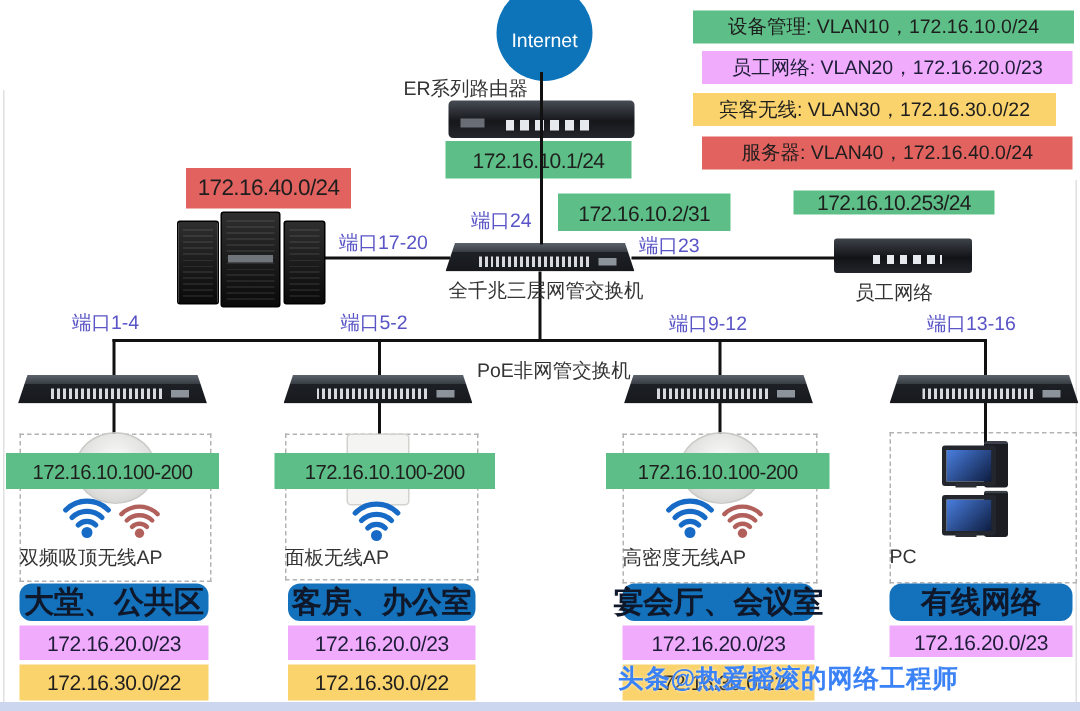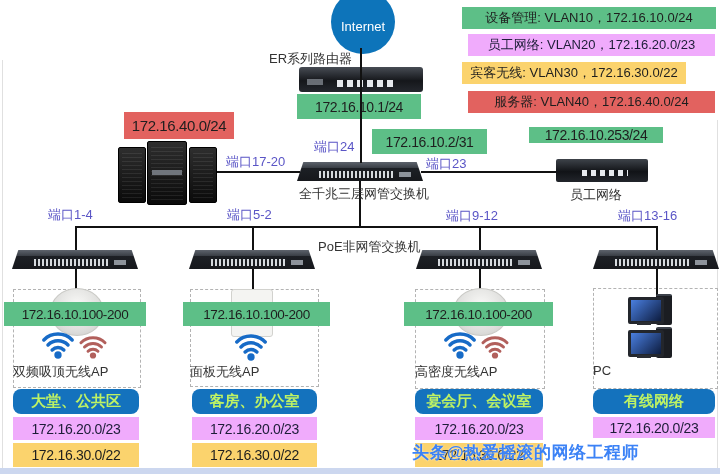--- a/index.html
+++ b/index.html
@@ -14,21 +14,21 @@
          color:#1e1e1e;z-index:2;white-space:nowrap;}
   .green{background:#5dbf87;}
   .purple{background:#f0abfc;color:#1d1d38;}
   .yellow{background:#fbd36d;}
   .red{background:#e2625f;}
   .legend-row{height:22px;font-size:13px;}
   .ip{height:25px;font-size:14px;letter-spacing:-0.4px;}
   .dhcp{height:24px;font-size:13.5px;letter-spacing:-0.4px;}
   .subnet{height:23px;font-size:14px;letter-spacing:-0.3px;}
   .area-btn{position:absolute;height:25px;display:flex;align-items:center;justify-content:center;
-            background:#1472bd;color:#bef264;font-weight:bold;font-size:15px;border-radius:8px;
+            background:#1472bd;color:#0f172a;font-weight:bold;font-size:20px;border-radius:8px;
             z-index:2;white-space:nowrap;}
   
   .portlbl{position:absolute;color:#5a55c6;font-size:13px;z-index:2;white-space:nowrap;}
   .cnlbl{position:absolute;color:#333;font-size:13px;z-index:2;white-space:nowrap;}
   .center{}
   
   .internet{position:absolute;left:331px;top:-10px;width:64px;height:64px;border-radius:50%;
             background:#0d74ba;z-index:2;display:flex;align-items:center;justify-content:center;}
   .internet span{color:#fff;font-size:13px;margin-top:8px;}
   
@@ -93,21 +93,21 @@
   <div class="vline" style="left:252px;top:226px;height:24px"></div>
   <div class="vline" style="left:479px;top:226px;height:24px"></div>
   <div class="vline" style="left:656px;top:226px;height:24px"></div>
   <div class="vline" style="left:75px;top:268px;height:40px"></div>
   <div class="vline" style="left:252px;top:268px;height:40px"></div>
   <div class="vline" style="left:479px;top:268px;height:40px"></div>
   <div class="vline" style="left:656px;top:268px;height:34px"></div>
 
   <div class="badge green legend-row" style="left:462px;top:7px;width:254px">设备管理: VLAN10，172.16.10.0/24</div>
   <div class="badge purple legend-row" style="left:468px;top:34px;width:247px">员工网络: VLAN20，172.16.20.0/23</div>
-  <div class="badge yellow legend-row" style="left:462px;top:62px;width:224px">宾客无线: VLAN30，172.16.30.0/22</div>
+  <div class="badge yellow legend-row" style="left:462px;top:62px;width:242px">宾客无线: VLAN30，172.16.30.0/22</div>
   <div class="badge red legend-row" style="left:468px;top:91px;width:247px">服务器: VLAN40，172.16.40.0/24</div>
 
   <div class="internet">
     <span>Internet</span>
   </div>
 
   <div class="cnlbl" style="left:269px;top:50px">ER系列路由器</div>
   <div class="router-device">
     <div class="rt-logo"></div>
     <div class="rt-ports"></div>

